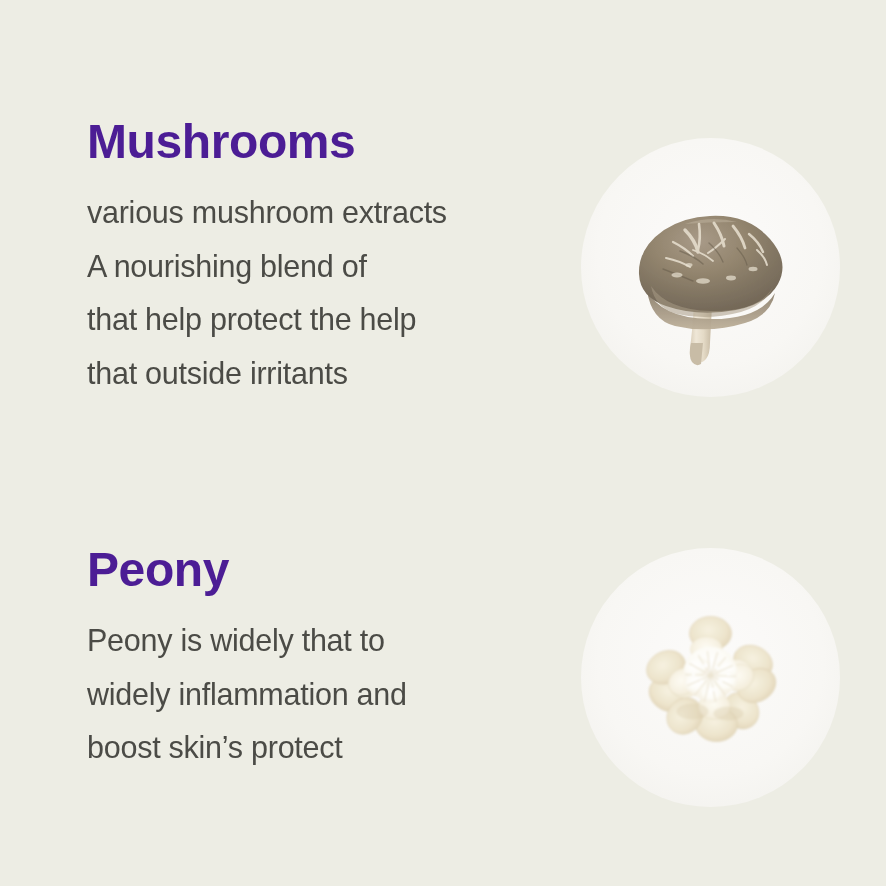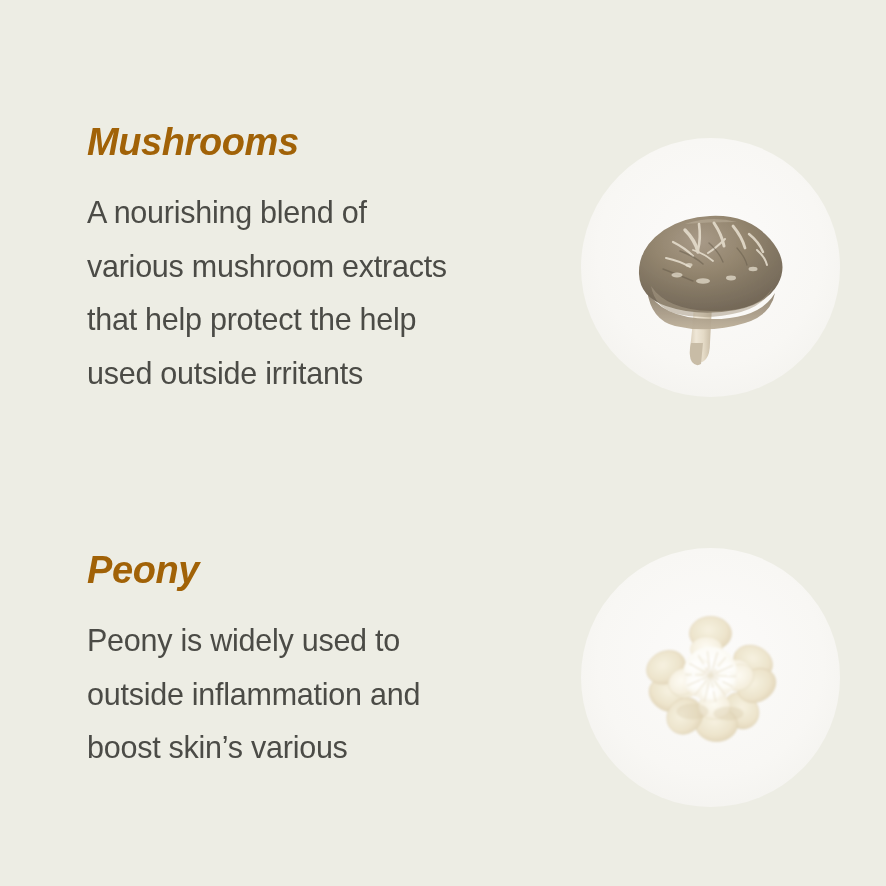--- a/index.html
+++ b/index.html
@@ -34,27 +34,26 @@
   #block-peony     { top: 548px;  height: 290px; }
 
   .text-col {
     position: absolute;
     left: 87px;
     top: 0;
     width: 460px;
   }
 
   .ingredient-title {
-    font-size: 38px;
+    font-size: 48px;
     font-weight: 700;
     letter-spacing: -0.4px;
     line-height: 44px;
-    color: #a16207;
+    color: #4c1d95;
     white-space: nowrap;
-    font-style: italic;
   }
 
   .ingredient-desc {
     margin-top: 22px;
     font-size: 30.5px;
     font-weight: 400;
     line-height: 53.5px;
     letter-spacing: -0.25px;
     color: #4B4B46;
   }
@@ -86,24 +85,24 @@
 <body>
 
 <div id="canvas">
 
   <section class="ingredient-block" id="block-mushrooms">
 
     <div class="text-col">
       <h2 class="ingredient-title">Mushrooms</h2>
 
       <p class="ingredient-desc">
+        <span class="ln">various mushroom extracts</span>
         <span class="ln">A nourishing blend of</span>
-        <span class="ln">various mushroom extracts</span>
         <span class="ln">that help protect the help</span>
-        <span class="ln">used outside irritants</span>
+        <span class="ln">that outside irritants</span>
       </p>
     </div>
 
     <div class="image-circle" id="circle-mushrooms">
 
       <svg class="specimen" viewBox="0 0 259 259">
         <defs>
           <radialGradient id="capGrad" cx="42%" cy="26%" r="82%">
             <stop offset="0%" stop-color="#A89A88"></stop>
             <stop offset="38%" stop-color="#94866F"></stop>
@@ -176,23 +175,23 @@
       </svg>
     </div>
   </section>
 
   <section class="ingredient-block" id="block-peony">
 
     <div class="text-col">
       <h2 class="ingredient-title">Peony</h2>
 
       <p class="ingredient-desc">
-        <span class="ln">Peony is widely used to</span>
-        <span class="ln">outside inflammation and</span>
-        <span class="ln">boost skin’s various</span>
+        <span class="ln">Peony is widely that to</span>
+        <span class="ln">widely inflammation and</span>
+        <span class="ln">boost skin’s protect</span>
       </p>
     </div>
 
     <div class="image-circle" id="circle-peony">
 
       <svg class="specimen" viewBox="0 0 259 259">
         <defs>
           <radialGradient id="petalOuter" cx="45%" cy="40%" r="70%">
             <stop offset="0%" stop-color="#F6F1E0"></stop>
             <stop offset="60%" stop-color="#EDE4CC"></stop>

